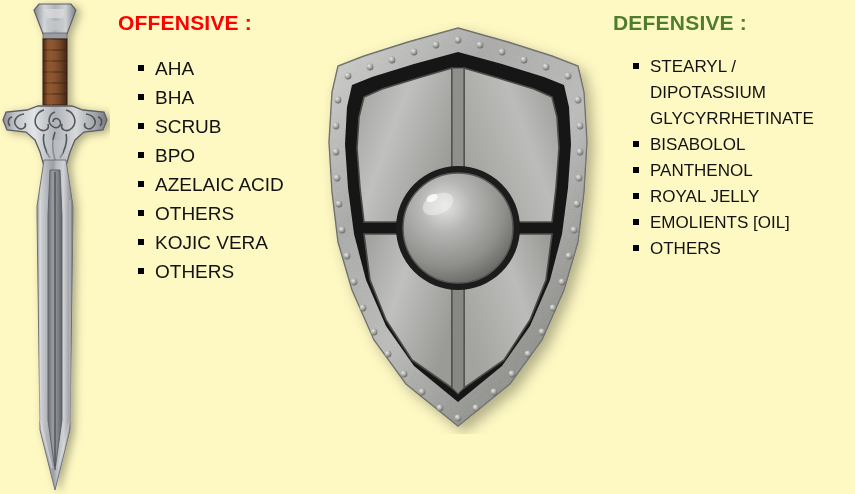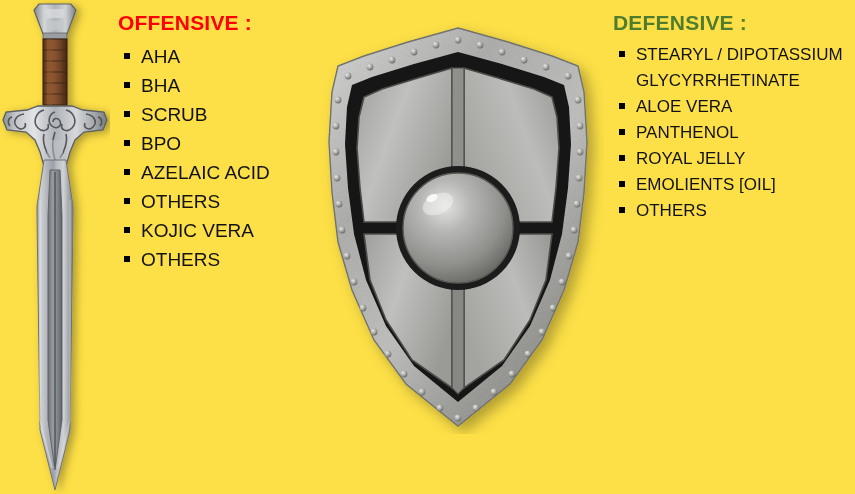--- a/index.html
+++ b/index.html
@@ -7,21 +7,21 @@
     padding: 0;
     background: #ffffff;
   }
   body {
     font-family: "Liberation Sans", sans-serif;
   }
   #slide {
     position: relative;
     width: 855px;
     height: 494px;
-    background: #fde047;
+    background: #fef9c3;
     overflow: hidden;
   }
 
   
   .col {
     position: absolute;
     top: 10px;
   }
   .col-offensive { left: 118px; width: 250px; }
   .col-defensive { left: 613px; width: 242px; }
@@ -32,21 +32,21 @@
     letter-spacing: 0.2px;
     margin: 0 0 6px 0;
     line-height: 26px;
     white-space: nowrap;
   }
   .col-offensive .col-heading { color: #ff0000; }
   .col-defensive .col-heading { color: #507c2d; }
 
   ul.ing-list {
     list-style: none;
-    margin: 4px;
+    margin: 18px;
     padding: 0;
   }
   ul.ing-list li {
     position: relative;
     padding-left: 19px;
     color: #121212;
     font-size: 19px;
     line-height: 29px;
     white-space: nowrap;
   }
@@ -366,21 +366,24 @@
 
   <div class="col col-defensive">
     <div class="col-heading">DEFENSIVE :</div>
     <ul class="ing-list">
       <li>
         <span class="bullet"></span>
         <span>STEARYL / DIPOTASSIUM GLYCYRRHETINATE</span>
       </li>
       <li>
         <span class="bullet"></span>
-        <span>ALOE VERA</span>
+        <span>BISABOLOL</span>
+      </li>
+      <li>
+        <span class="bullet"></span>
       </li>
       <li>
         <span class="bullet"></span>
         <span>PANTHENOL</span>
       </li>
       <li>
         <span class="bullet"></span>
         <span>ROYAL JELLY</span>
       </li>
       <li>

